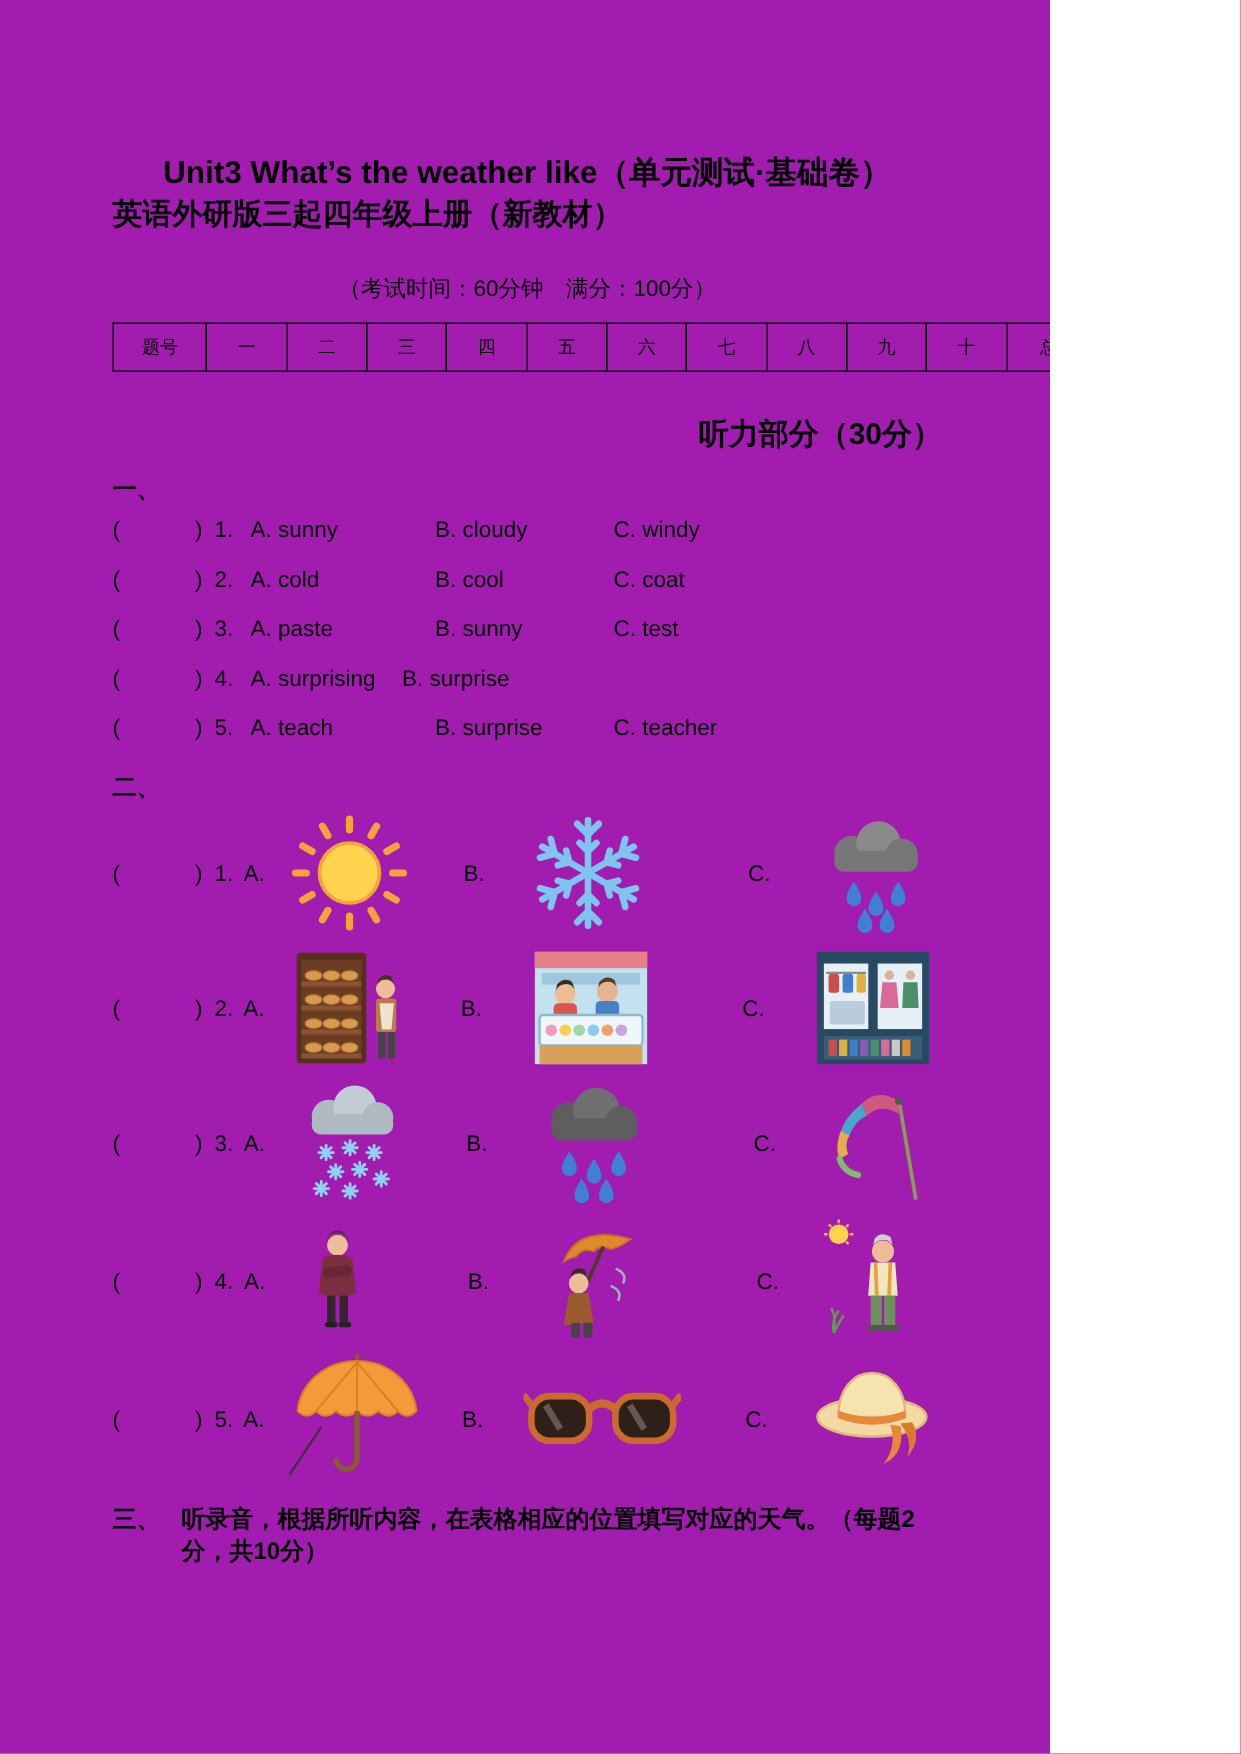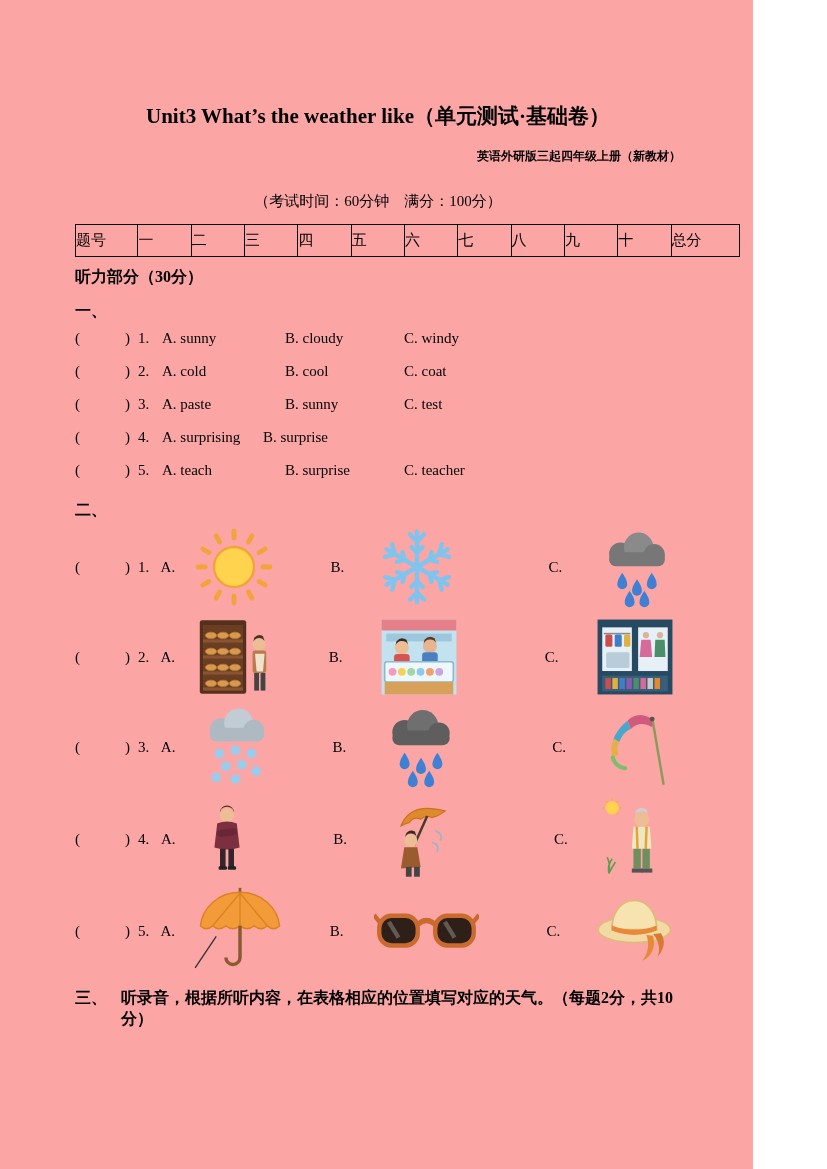--- a/index.html
+++ b/index.html
@@ -1,30 +1,30 @@
 <!DOCTYPE html>
 <html><head>
 <meta charset="utf-8">
 <style>
   * { box-sizing: border-box; }
   body { margin: 0; background: #ffffff; }
   .page {
-    width: 753px; height: 1169px; position: relative; overflow: hidden;
-    background: #fca5a5; color: #000;
-    font-family: Liberation Serif, serif;
+    width: 700px; height: 1169px; position: relative; overflow: hidden;
+    background: #a21caf; color: #000;
+    font-family: Liberation Sans, sans-serif;
     padding: 103px 72px 0 75px;
   }
   .title { font-size: 21px; font-weight: bold; text-align: center; line-height: 1.25; }
-  .subtitle { font-size: 12px; font-weight: bold; text-align: right; margin-top: 19px; }
+  .subtitle { font-size: 20px; font-weight: bold; text-align: left; }
   .exam-info { font-size: 15px; text-align: center; margin-top: 27px; }
 
   table.score { border-collapse: collapse; table-layout: fixed; width: 665px; margin-top: 13px; }
-  table.score td { border: 1.6px solid #000; height: 32px; text-align: left; font-size: 15px; overflow: hidden; padding: 0; }
-
-  .section-title { font-size: 16px; font-weight: bold; text-align: left; margin-top: 10px; }
+  table.score td { border: 1.6px solid #000; height: 32px; text-align: center; font-size: 12px; overflow: hidden; padding: 0; }
+
+  .section-title { font-size: 20px; font-weight: bold; text-align: right; margin-top: 28px; }
 
   .part-heading { font-size: 16px; font-weight: bold; margin-top: 13px; display: flex; align-items: baseline; }
   .part-heading .pnum { margin-right: 14px; white-space: nowrap; }
 
   .p1-row { display: flex; align-items: center; height: 33px; font-size: 15px; }
   .paren { white-space: pre; }
   .qnum { margin-left: 8px; width: 24px; }
   .p1-row .optA { width: 123px; }
   .p1-row .optB { width: 119px; }
   .p1-row .optC { flex: 1; }

